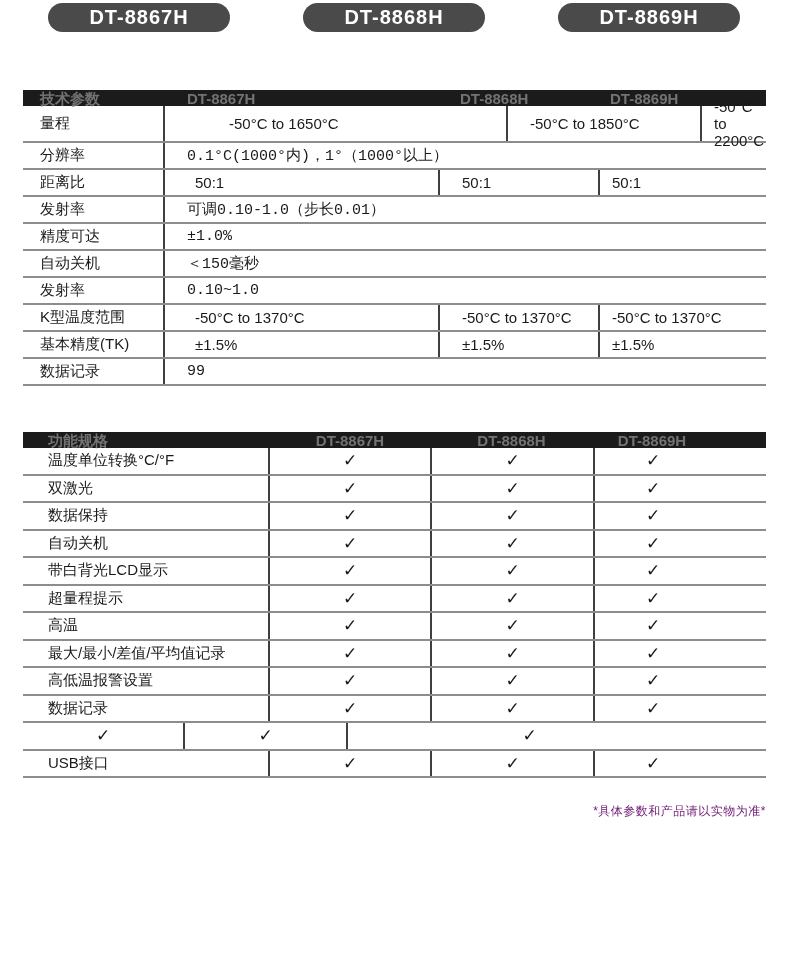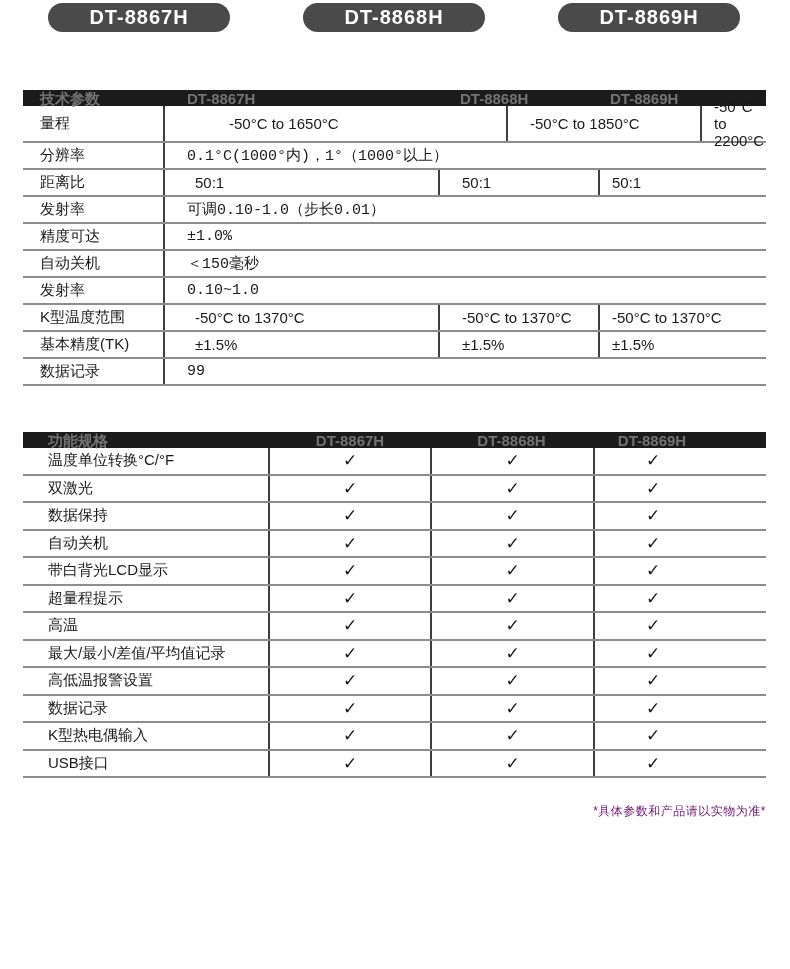--- a/index.html
+++ b/index.html
@@ -271,21 +271,20 @@
         </div>
       <div class="cell fc3">
           <span class="check">✓</span>
         </div>
       <div class="cell fc4">
           <span class="check">✓</span>
         </div>
     </div>
 
     <div class="row">
-      <div class="cell fc1">K型热电偶输入</div>
       <div class="cell fc2">
           <span class="check">✓</span>
         </div>
       <div class="cell fc3">
           <span class="check">✓</span>
         </div>
       <div class="cell fc4">
           <span class="check">✓</span>
         </div>
     </div>

